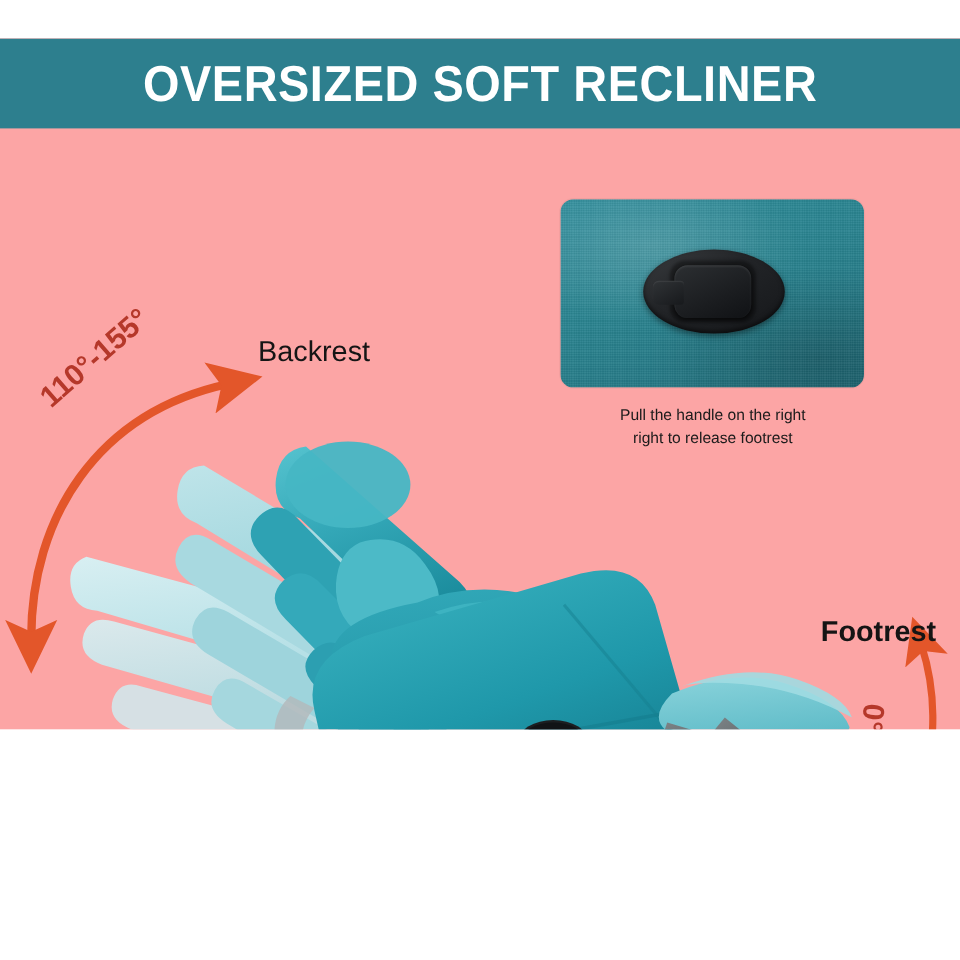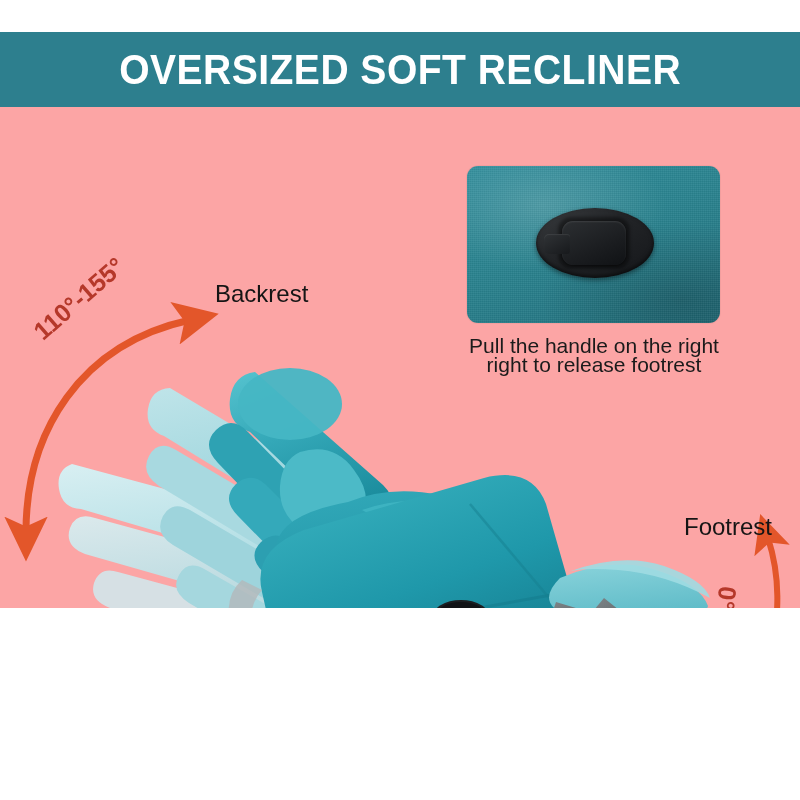--- a/index.html
+++ b/index.html
@@ -105,40 +105,41 @@
     filter: blur(1.5px);
   }
 
   .inset-caption {
     position: absolute;
     left: 455px;
     top: 304px;
     width: 278px;
     text-align: center;
     color: #1b1b1b;
-    font-size: 21px;
+    font-size: 13px;
     line-height: 19px;
   }
 
   
   .label-backrest {
     position: absolute;
     left: 215px;
     top: 248px;
     font-size: 24px;
     color: #151515;
     white-space: nowrap;
   }
   .label-footrest {
     position: absolute;
     left: 684px;
     top: 481px;
     font-size: 24px;
     color: #151515;
     white-space: nowrap;
+    font-weight: bold;
   }
 
   
   .angle-backrest {
     position: absolute;
     left: 28px;
     top: 292px;
     font-size: 25px;
     font-weight: bold;
     color: #b5382a;

